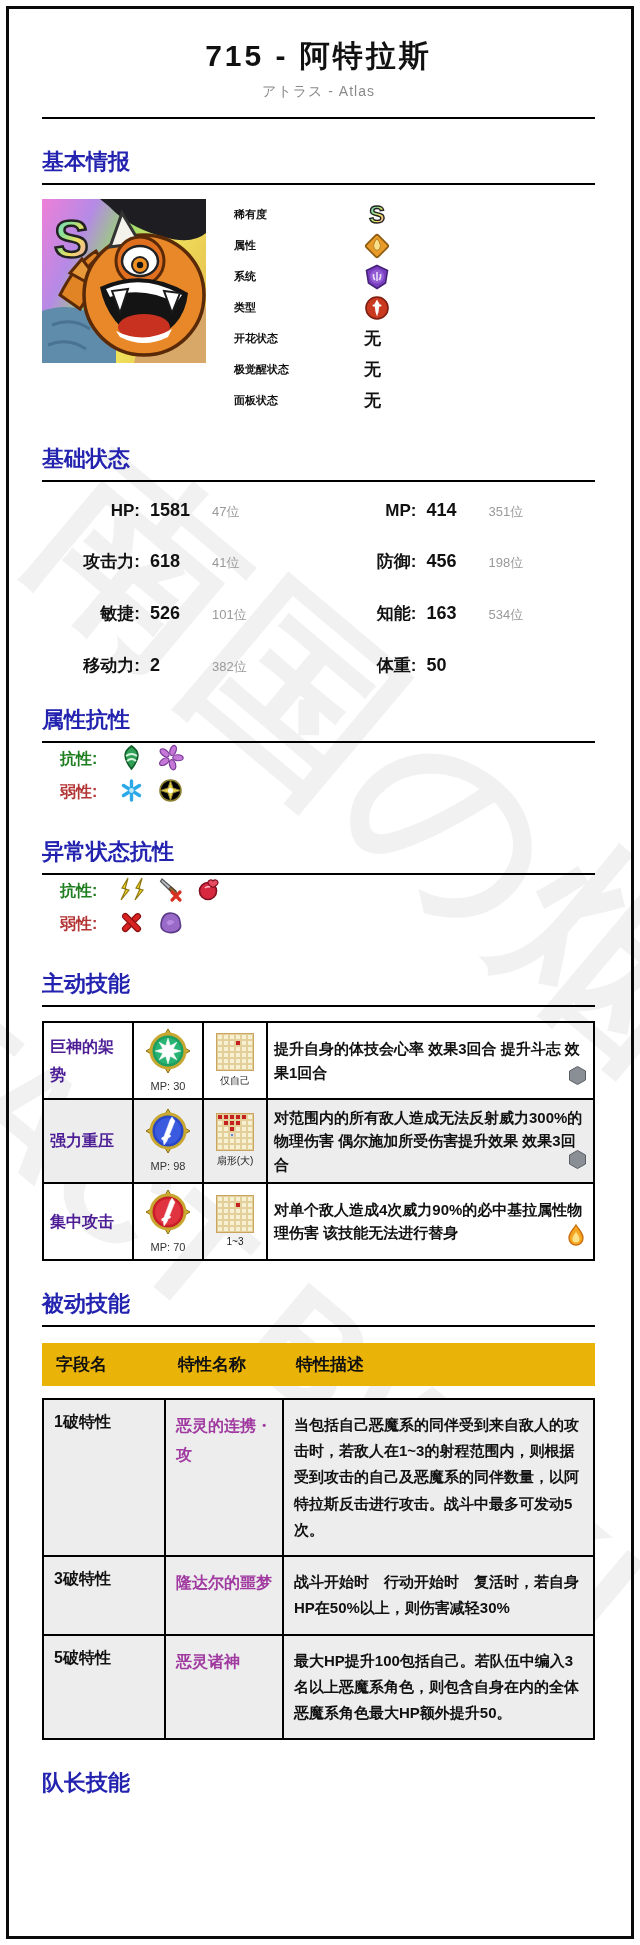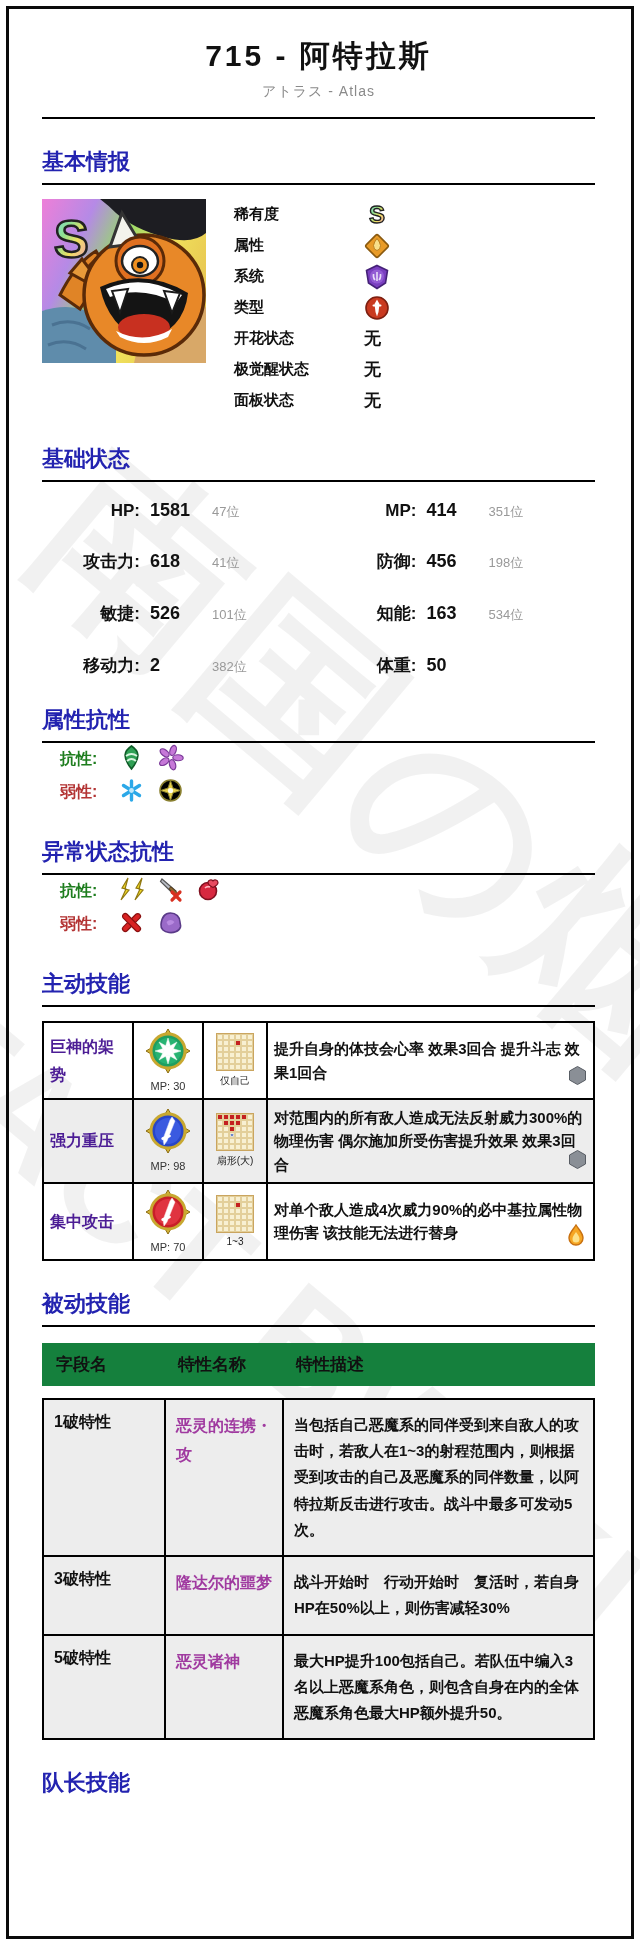--- a/index.html
+++ b/index.html
@@ -15,21 +15,21 @@
   .title{text-align:center;font-size:30px;font-weight:bold;letter-spacing:3px;margin:16px 0 6px;}
   .subtitle{text-align:center;color:#8a8a8a;font-size:14px;letter-spacing:1px;margin-bottom:16px;}
   .rule{border:none;border-top:2px solid #000;margin:0;}
   .sec-h{color:#2323b0;font-size:22px;font-weight:bold;margin:28px 0 6px;font-family:Liberation Serif, serif;}
 
   
   .info-flex{display:flex;gap:28px;margin-top:14px;}
   .portrait{width:164px;height:164px;flex:none;}
   .info-rows{padding-top:0;}
   .info-row{display:flex;align-items:center;height:31px;}
-  .info-label{width:130px;font-weight:bold;font-size:15px;}
+  .info-label{width:130px;font-weight:bold;font-size:11px;}
   .info-val{font-weight:bold;font-size:17px;}
   .ic24 svg{display:block;}
 
   
   .stats-grid{display:grid;grid-template-columns:1fr 1fr;row-gap:29px;margin-top:18px;}
   .stat{display:flex;align-items:baseline;}
   .stat .lb{width:98px;text-align:right;font-size:17px;font-weight:600;}
   .stat .vl{width:62px;margin-left:10px;font-size:18px;font-weight:600;}
   .stat .rk{color:#999;font-size:13px;}
 
@@ -50,21 +50,21 @@
   .range-label{font-size:10px;margin-top:3px;color:#222;}
   .sk-desc{font-size:15px;line-height:1.55;position:relative;padding:10px 28px 16px 12px;font-weight:600;}
   .badge{position:absolute;right:7px;bottom:7px;}
   .rgrid{display:grid;grid-template-columns:repeat(6,6px);grid-auto-rows:6px;margin:0 auto;
          border:1px solid #caa55f;width:max-content;background:#f8f0d2;}
   .rgrid .c{background:#f8f0d2;outline:1px solid #e3cf9a;outline-offset:-1px;}
   .rgrid .c.r{background:#c42020;}
   .rgrid .c.x{color:#2a55cc;font-size:6px;line-height:6px;text-align:center;font-weight:bold;}
 
   
-  .pass-head{display:flex;background:#15803d;padding:10px 0;margin-top:16px;font-weight:bold;font-size:17px;}
+  .pass-head{display:flex;background:#eab308;padding:10px 0;margin-top:16px;font-weight:bold;font-size:17px;}
   .ph1{width:122px;padding-left:14px;} .ph2{width:118px;} .ph3{flex:1;}
   table.passive{width:100%;border-collapse:collapse;margin-top:12px;}
   table.passive td{border:2px solid #000;background:#ededed;vertical-align:top;padding:12px 10px;}
   .slot{width:100px;font-weight:bold;font-size:16px;}
   .tname{width:96px;color:#a03aa0;font-weight:bold;font-size:16px;line-height:1.8;}
   .tdesc{font-size:15px;line-height:1.75;font-weight:600;}
 </style>
 </head>
 <body>
 

